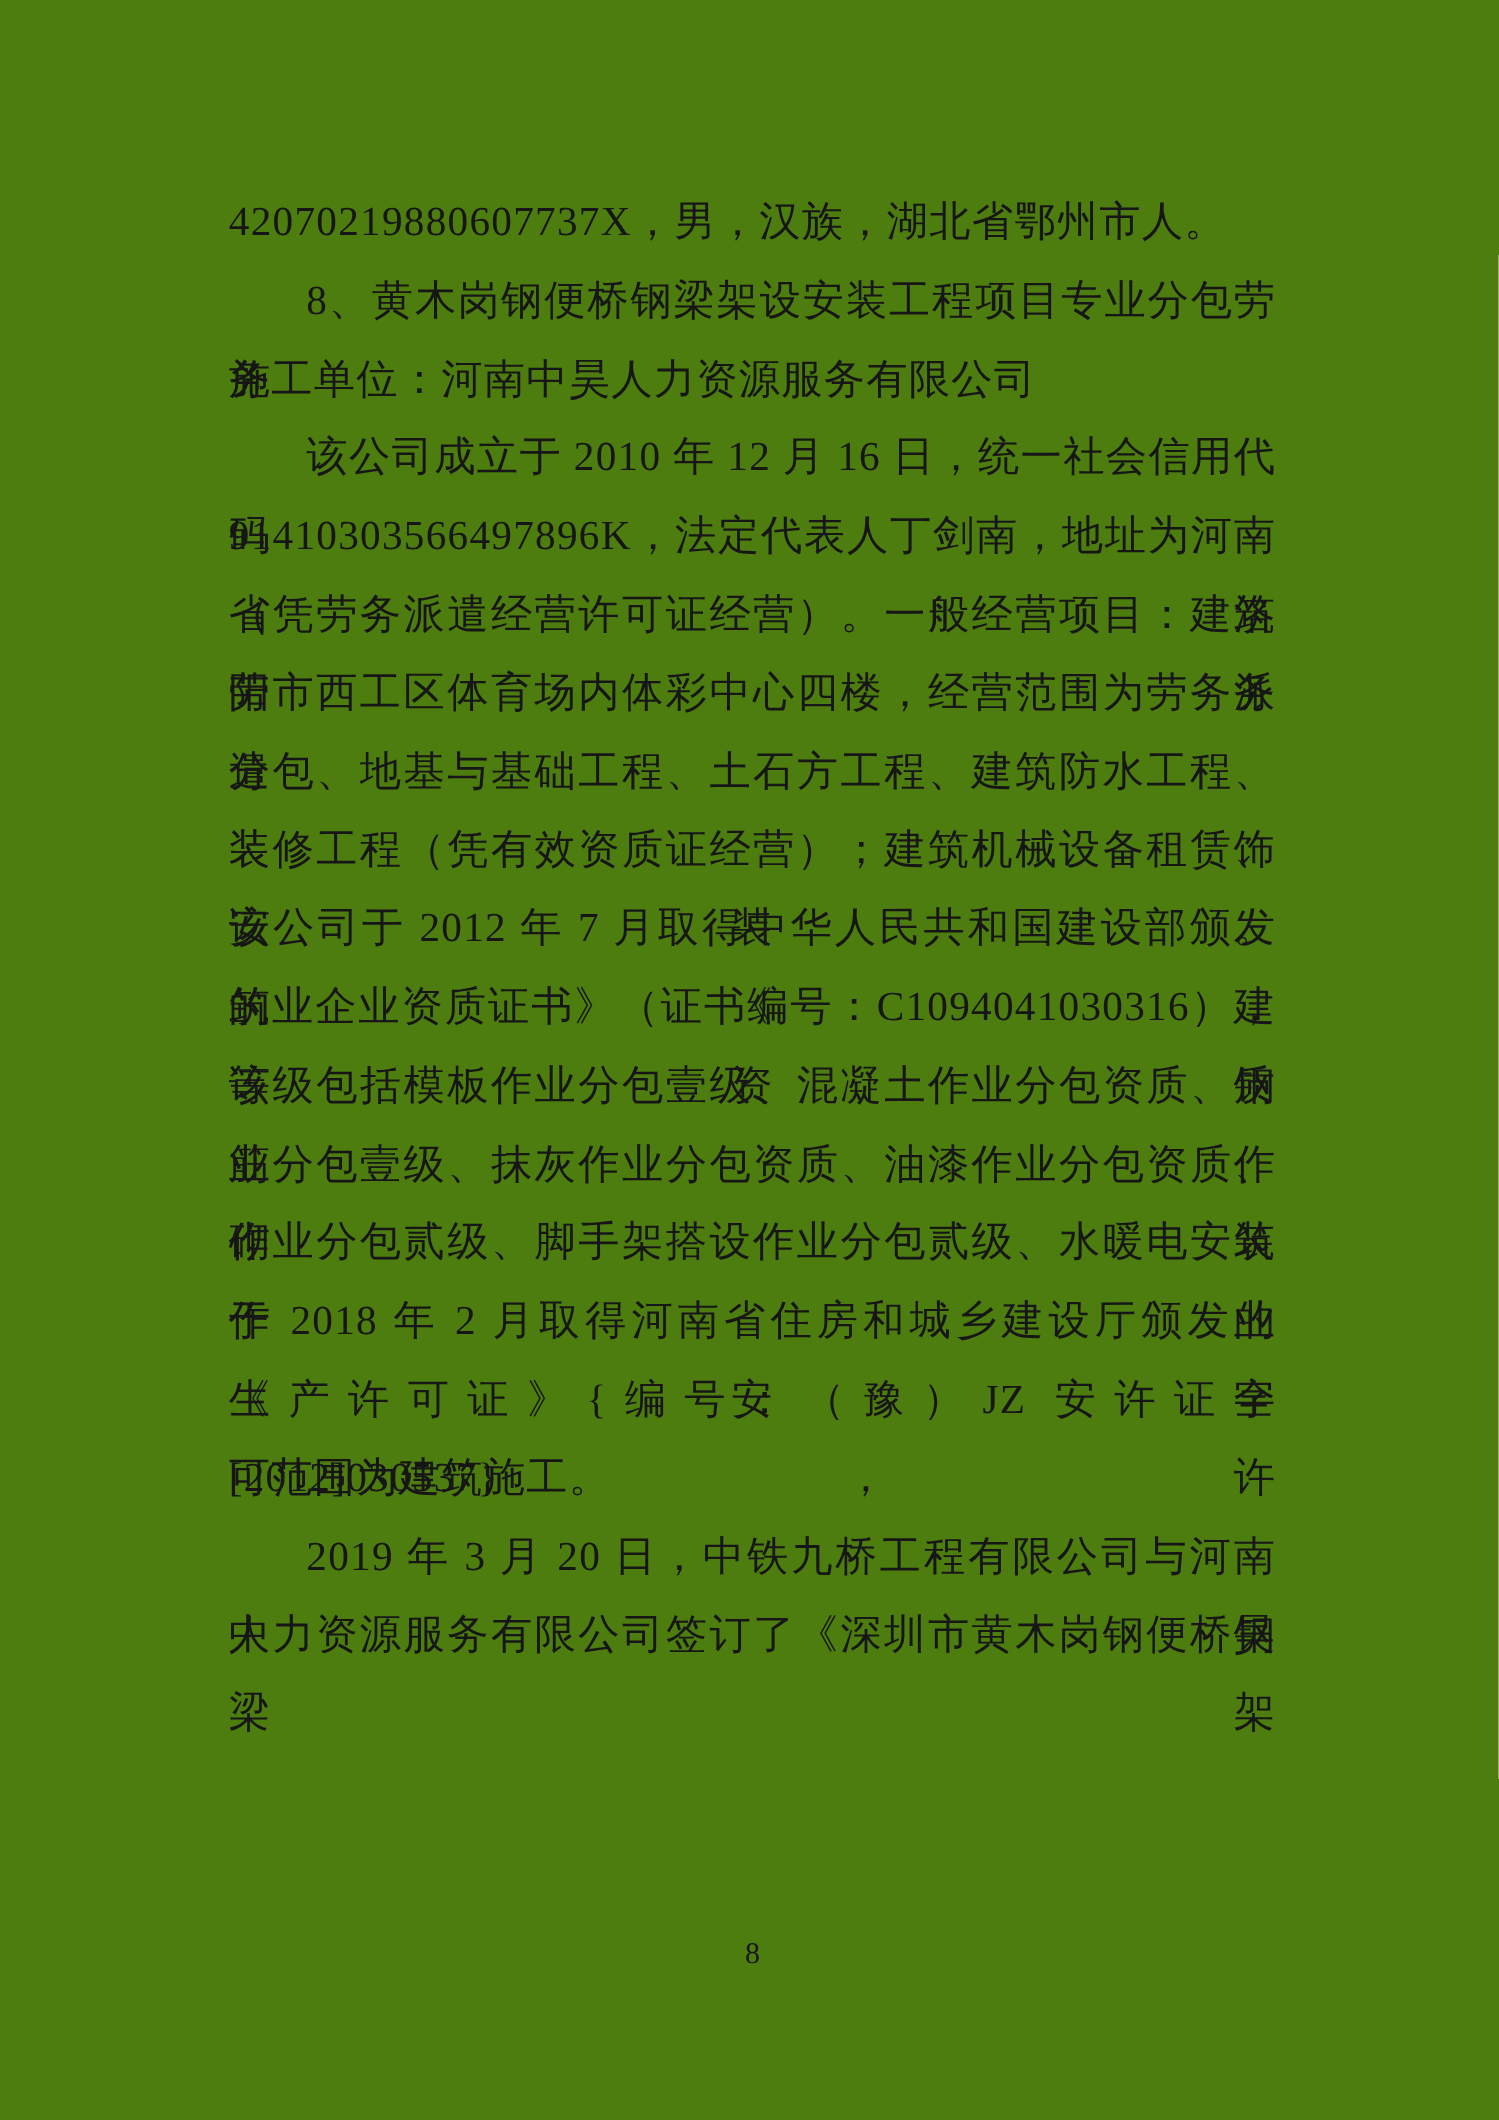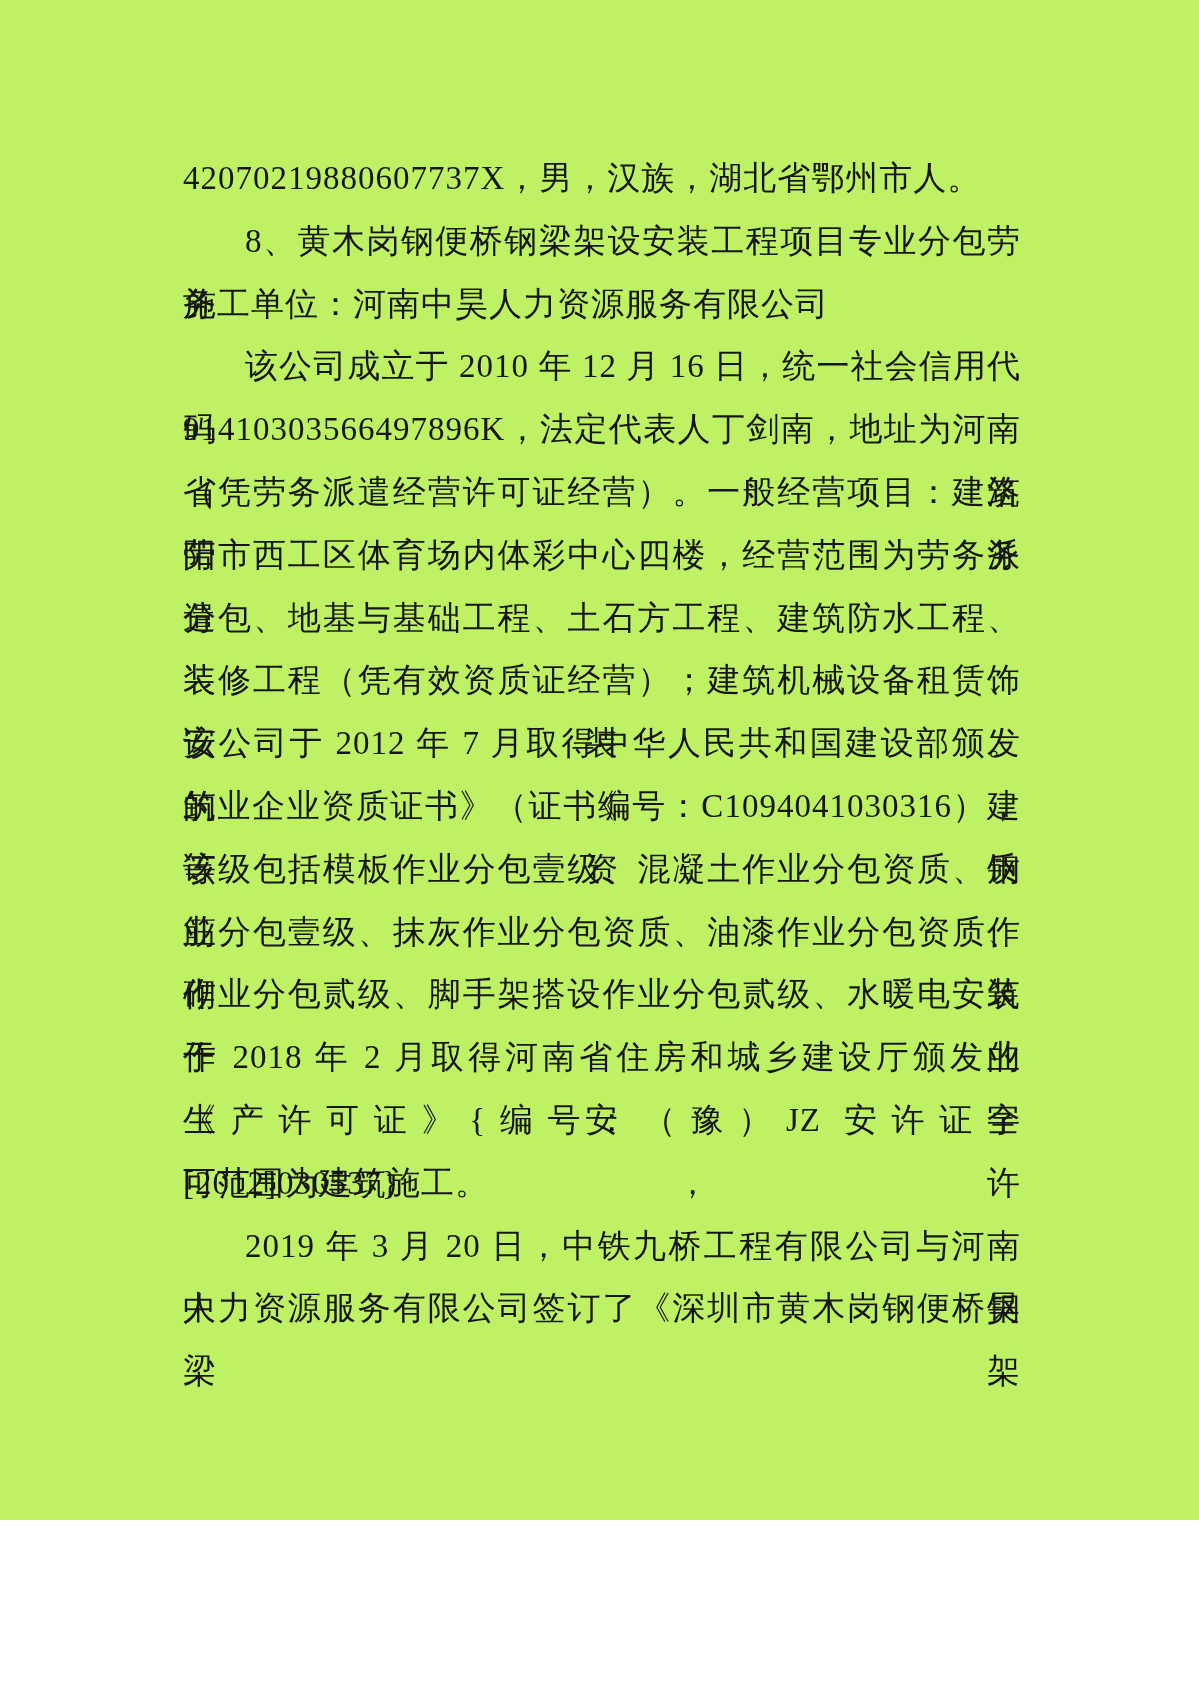--- a/index.html
+++ b/index.html
@@ -3,22 +3,22 @@
 <meta charset="utf-8">
 <style>
   html, body {
     margin: 0;
     padding: 0;
     background: #ffffff;
   }
   .page {
     position: relative;
     width: 1199px;
-    height: 1520px;
-    background: #bef264;
+    height: 1696px;
+    background: #4d7c0f;
     overflow: hidden;
     font-family: "Liberation Serif", "DejaVu Serif", serif;
     color: #161616;
   }
   .text-block {
     position: absolute;
     left: 183px;
     top: 147px;
     width: 838px;
   }

